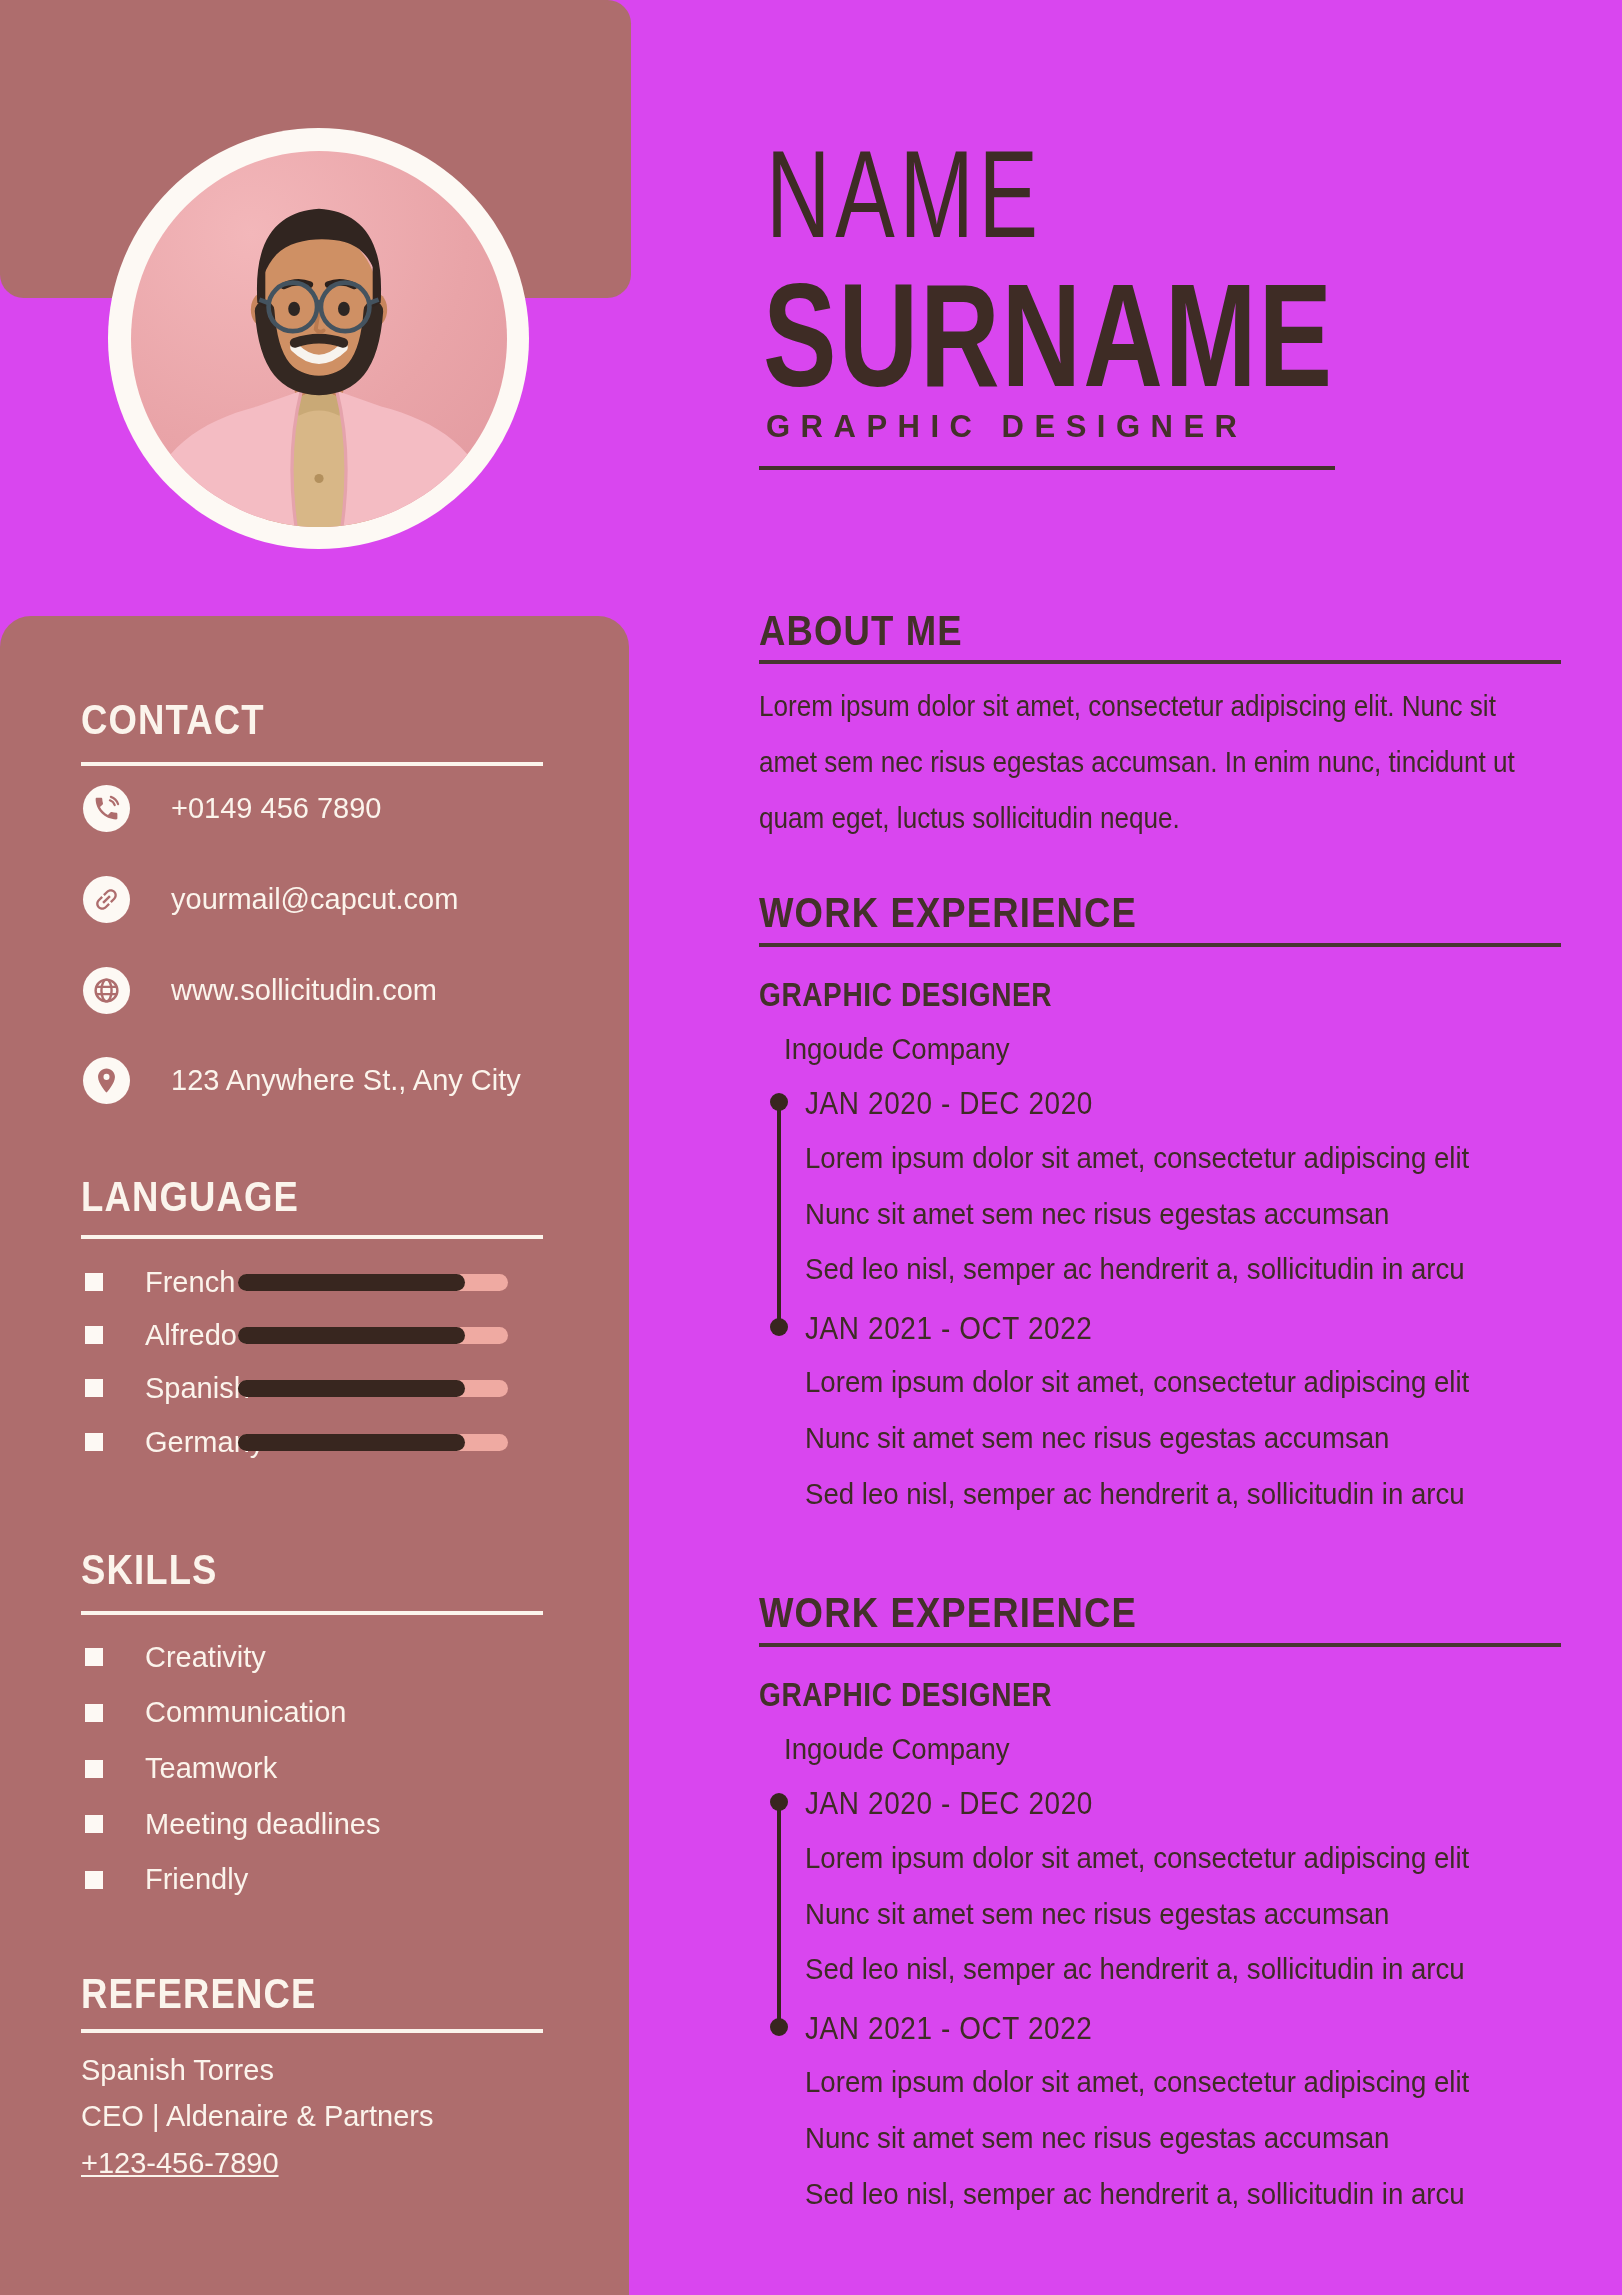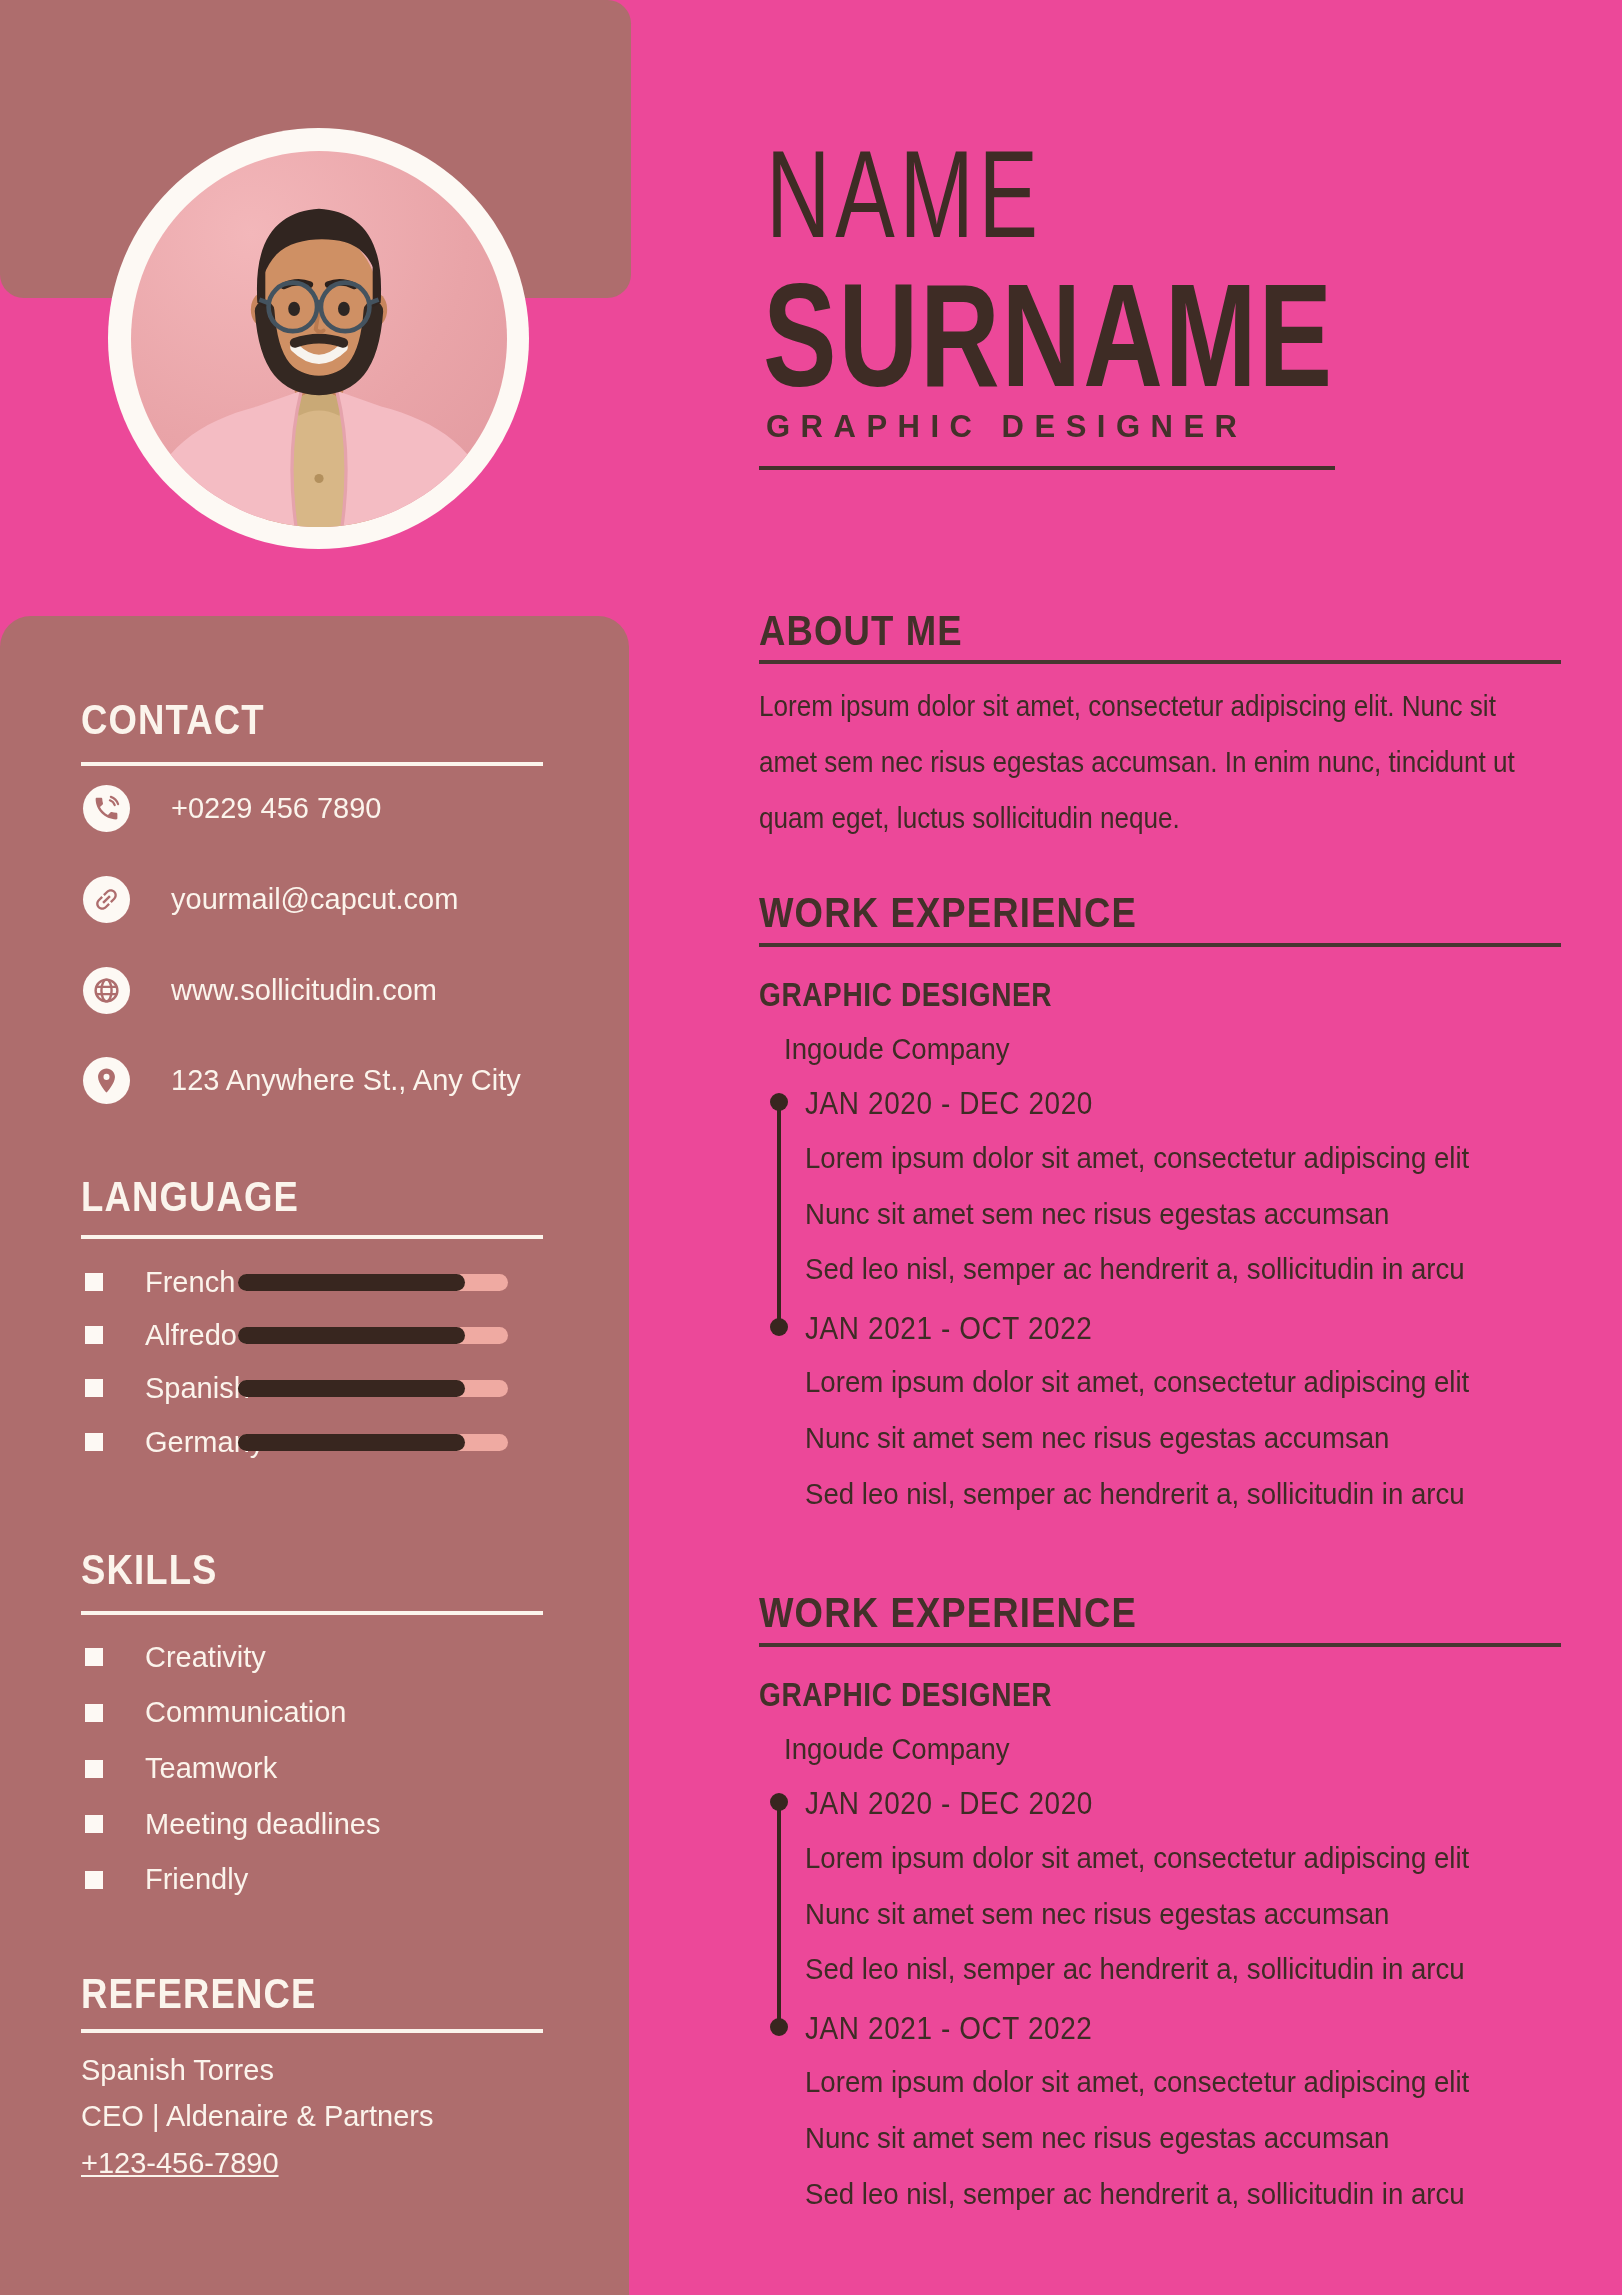--- a/index.html
+++ b/index.html
@@ -1,17 +1,17 @@
 <!DOCTYPE html>
 <html style="font-size:10.5px"><head>
 <meta charset="utf-8">
 <style>
   html,body{margin:0;padding:0;background:#e8e3dd;}
   .page{
-    position:relative;width:1623px;height:2295px;background:#ec4899;
+    position:relative;width:1623px;height:2295px;background:#d946ef;
     overflow:hidden;font-family:"Liberation Sans",sans-serif;color:#3e2c25;
   }
   
   .header-block{
     position:absolute;left:0;top:0;width:631px;height:298px;background:#ae6d6d;
     border-radius:0 23.6px 23.6px 23.6px;
   }
   .white-ring{
     position:absolute;left:108px;top:128px;width:421px;height:421px;border-radius:50%;
     background:#fdf9f4;
@@ -222,21 +222,21 @@
   <h3 class="sb-title" style="top:698px;">CONTACT</h3>
   <div class="sb-rule" style="top:762px;"></div>
 
   <div class="icon-circle" style="top:785px;">
     <svg viewBox="0 0 24 24">
       <path fill="#ae6d6d" d="M6.62 10.79c1.44 2.83 3.76 5.14 6.59 6.59l2.2-2.21c.27-.27.67-.36 1.02-.24 1.12.37 2.33.57 3.57.57.55 0 1 .45 1 1V20c0 .55-.45 1-1 1-9.39 0-17-7.61-17-17 0-.55.45-1 1-1h3.5c.55 0 1 .45 1 1 0 1.25.2 2.45.57 3.57.11.35.03.74-.25 1.02l-2.2 2.2z"></path>
       <path fill="none" stroke="#ae6d6d" stroke-width="1.8" stroke-linecap="round" d="M14.8 5.2a6.5 6.5 0 0 1 4 4"></path>
       <path fill="none" stroke="#ae6d6d" stroke-width="1.8" stroke-linecap="round" d="M15.6 2.4a9.5 9.5 0 0 1 6 6"></path>
     </svg>
   </div>
-  <div class="sb-text" style="top:791px;">+0229 456 7890</div>
+  <div class="sb-text" style="top:791px;">+0149 456 7890</div>
 
   <div class="icon-circle" style="top:876px;">
     <svg viewBox="0 0 24 24">
       <path fill="#ae6d6d" transform="rotate(-45 12 12)" d="M3.9 12c0-1.71 1.39-3.1 3.1-3.1h4V7H7c-2.76 0-5 2.24-5 5s2.24 5 5 5h4v-1.9H7c-1.71 0-3.1-1.39-3.1-3.1zM8 13h8v-2H8v2zm9-6h-4v1.9h4c1.71 0 3.1 1.39 3.1 3.1s-1.39 3.1-3.1 3.1h-4V17h4c2.76 0 5-2.24 5-5s-2.24-5-5-5z"></path>
     </svg>
   </div>
   <div class="sb-text" style="top:882px;">yourmail@capcut.com</div>
 
   <div class="icon-circle" style="top:967px;">
     <svg viewBox="0 0 24 24">

